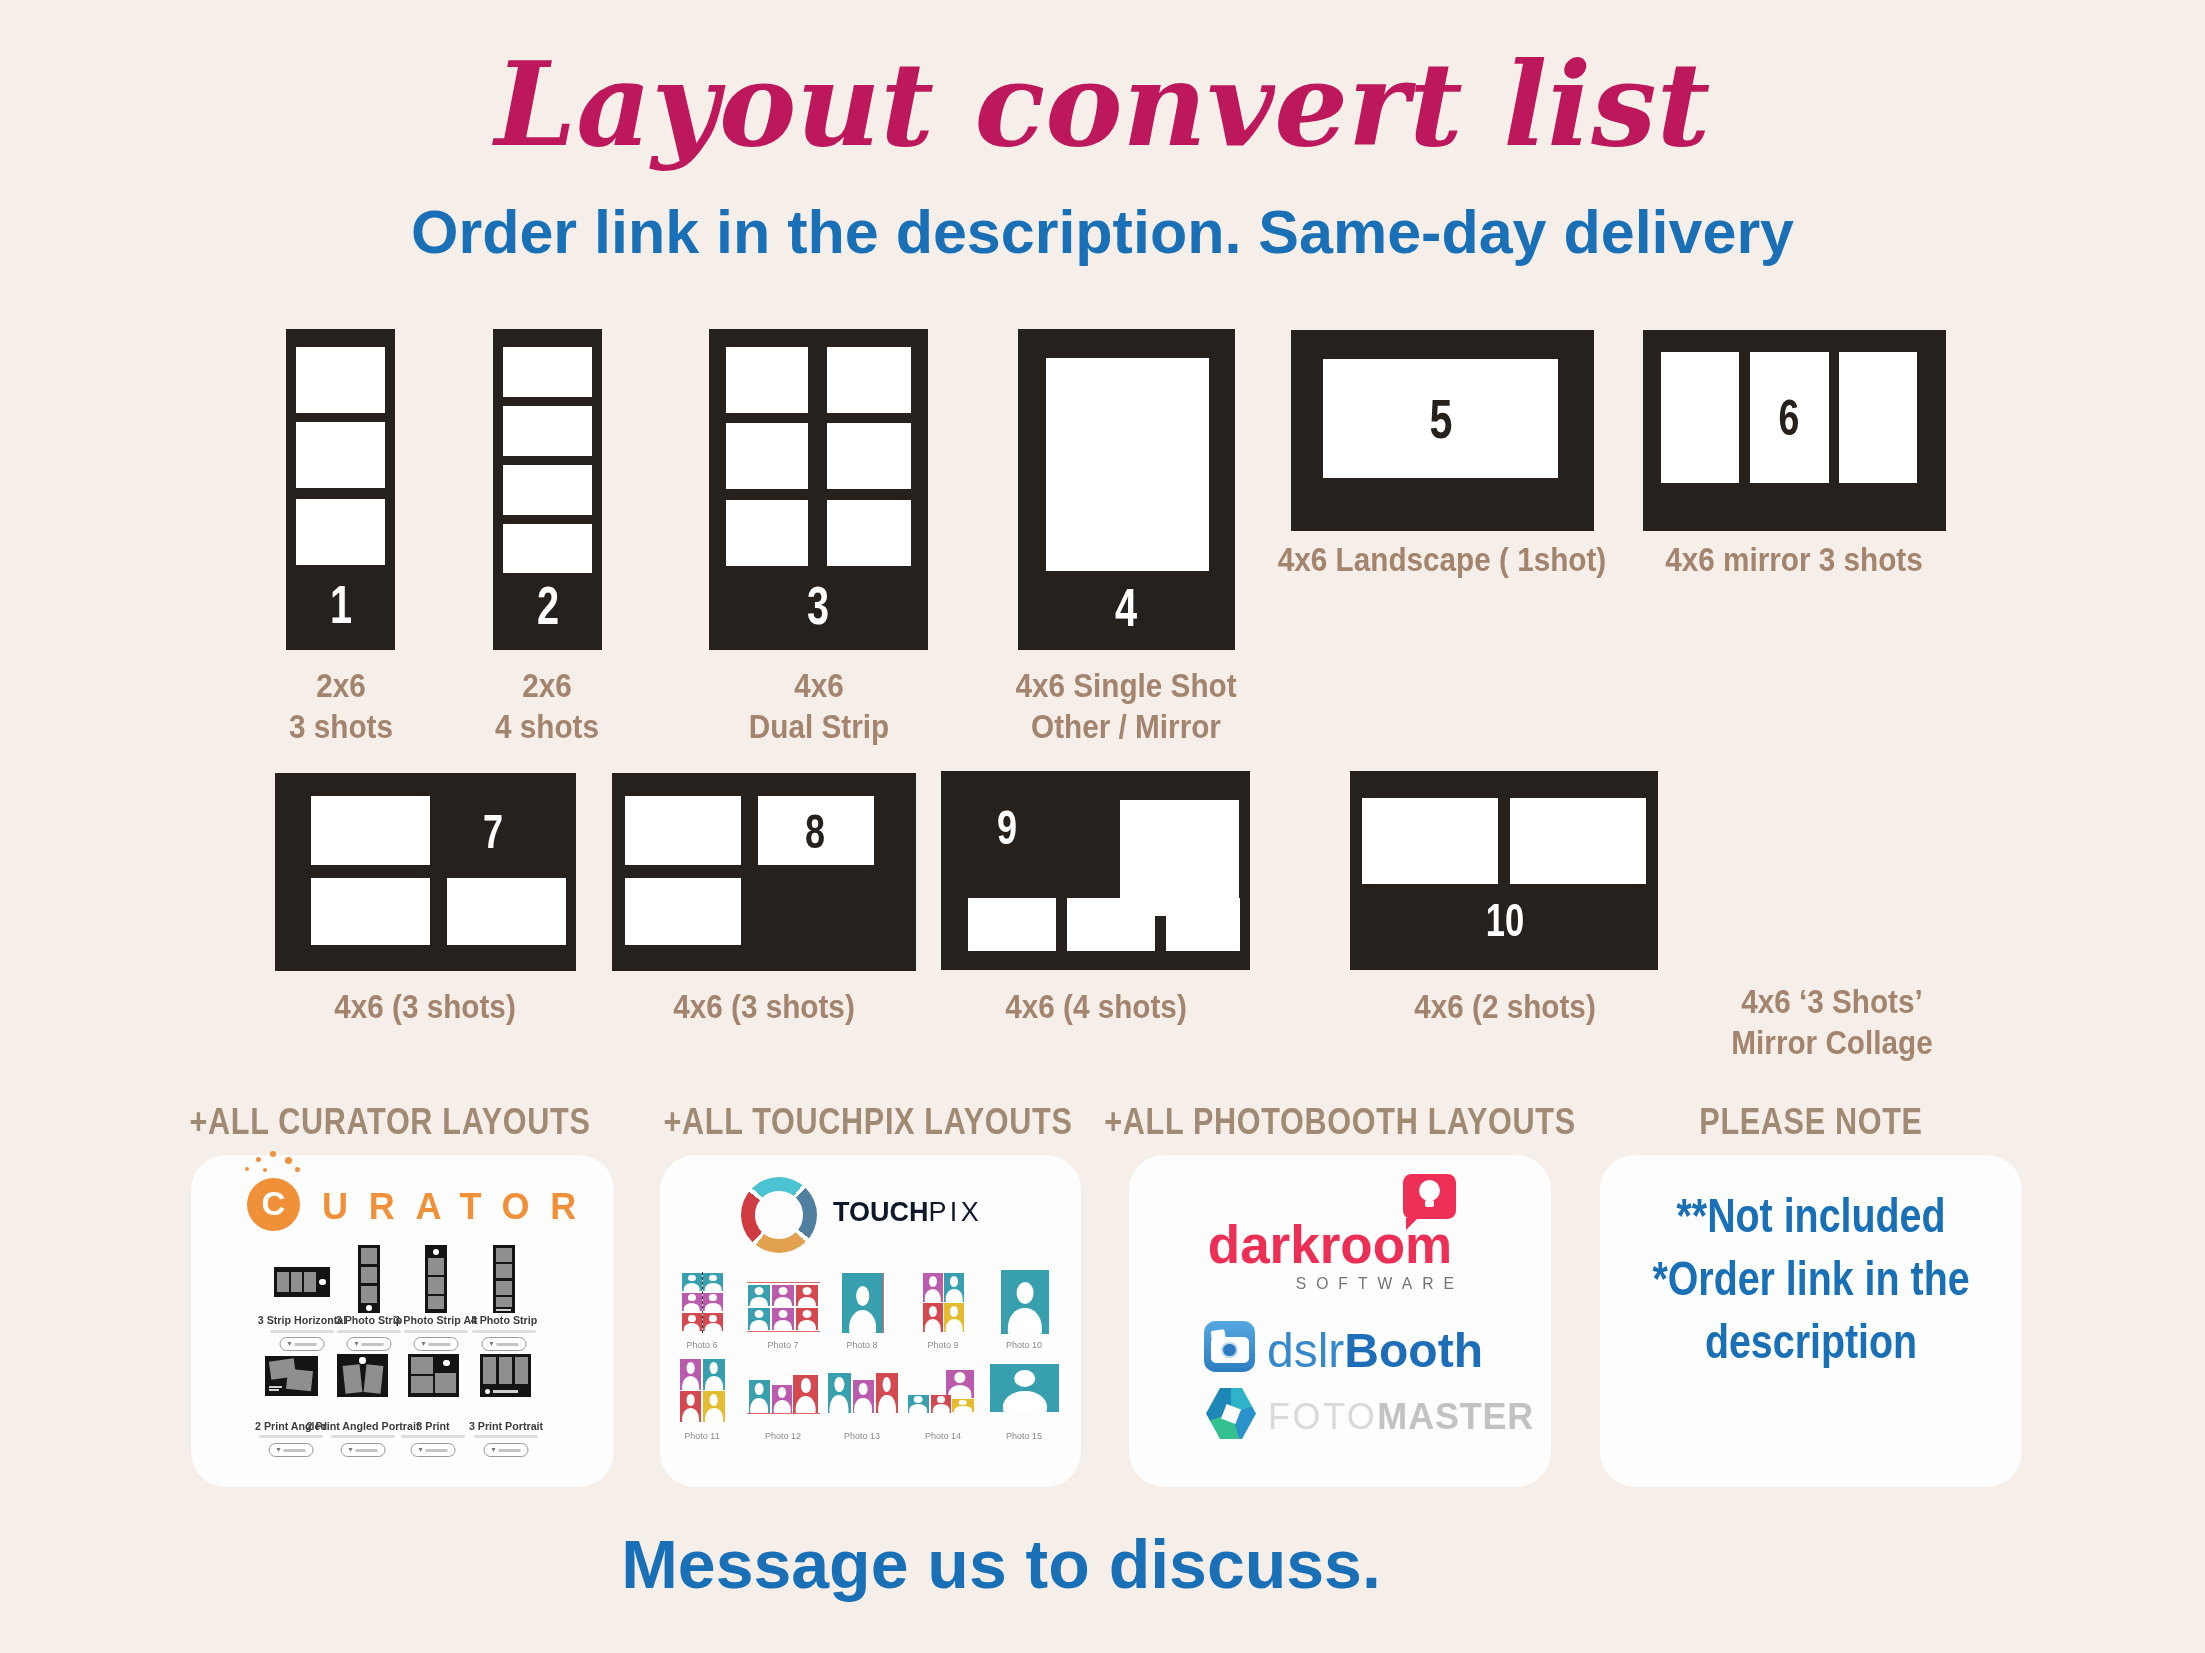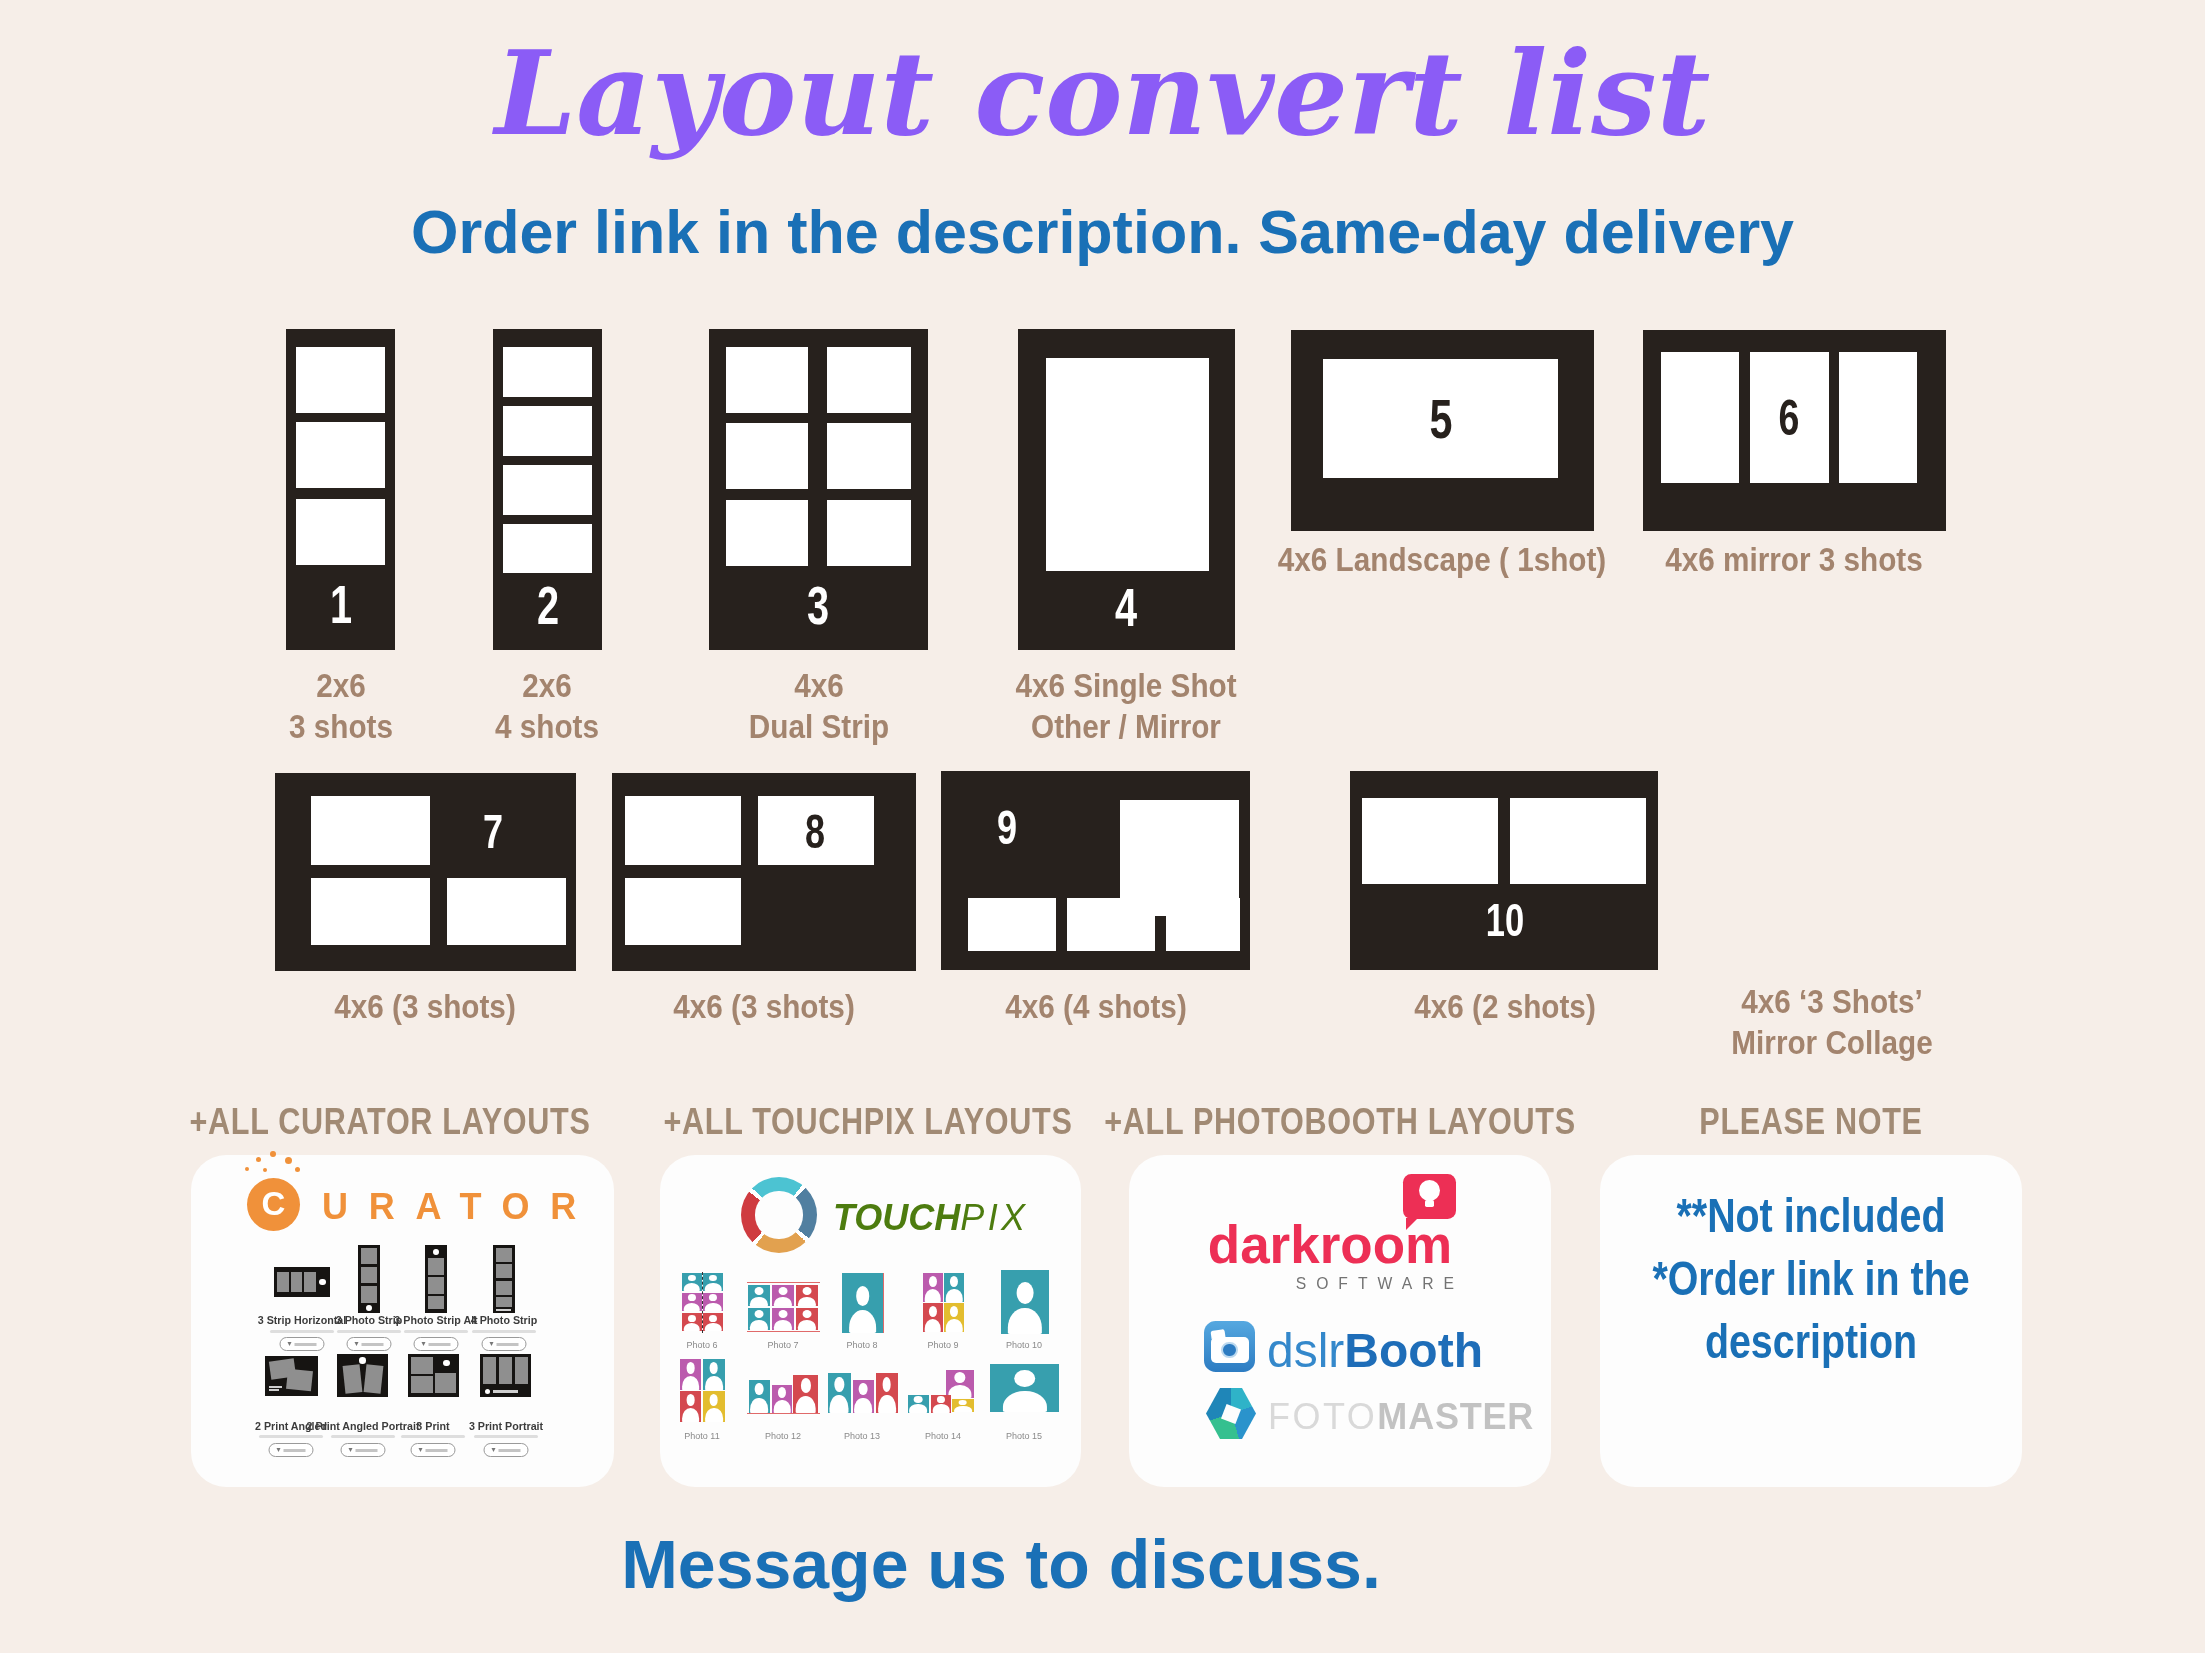--- a/index.html
+++ b/index.html
@@ -1,20 +1,20 @@
 <!DOCTYPE html>
 <html style="font-size:13.2px"><head>
 <meta charset="utf-8">
 <style>
   html,body{margin:0;padding:0;background:#e9e2dc;}
   .page{position:relative;width:2205px;height:1654px;background:#f6eee8;overflow:hidden;
         font-family:"Liberation Sans",sans-serif;}
-  .title{position:absolute;left:50%;top:25px;transform:translateX(-50%);
+  .title{position:absolute;left:50%;top:36px;transform:translateX(-50%);
          font-family:"DejaVu Serif",serif;font-style:italic;font-weight:700;
-         font-size:116px;color:#8b5cf6;white-space:nowrap;}
+         font-size:116px;color:#be185d;white-space:nowrap;}
   .subtitle{position:absolute;left:50%;top:197px;transform:translateX(-50%);
             font-size:61px;font-weight:700;color:#1a70b6;white-space:nowrap;}
   .footer{position:absolute;left:1001px;top:1525px;transform:translateX(-50%);
           font-size:68px;font-weight:700;color:#1a70b6;white-space:nowrap;}
   .bx{position:absolute;background:#27211d;}
   .sl{position:absolute;background:#ffffff;}
   .num{position:absolute;color:#fff;font-weight:700;white-space:nowrap;
        transform:translate(-50%,-50%) scaleX(.75);}
   .nblk{color:#27211d;}
   .lbl{position:absolute;transform:translateX(-50%) scaleX(.9);transform-origin:center top;
@@ -41,21 +41,21 @@
         border:0.8px solid #9a9a9a;border-radius:7.4px;background:#fff;}
   .pill::before{content:"";position:absolute;left:7.4px;top:4.1px;width:0;height:0;
         border-left:2.5px solid transparent;border-right:2.5px solid transparent;border-top:4.1px solid #777;}
   .pill::after{content:"";position:absolute;left:14px;top:5px;right:6.6px;height:2.5px;background:#c4c4c4;}
   
   .ring{position:absolute;left:741px;top:1177px;width:76px;height:76px;border-radius:50%;
         background:conic-gradient(from -45deg,#4cc3d2 0 23%,#fff 23% 25%,#517fa0 25% 48%,#fff 48% 50%,
                    #e2a14f 50% 73%,#fff 73% 75%,#cf3b40 75% 98%,#fff 98% 100%);}
   .ring::after{content:"";position:absolute;left:19%;top:19%;width:62%;height:62%;
         border-radius:50%;background:#fdfdfd;}
-  .tplogo{position:absolute;left:833px;top:1197px;font-size:36px;color:#4d7c0f;white-space:nowrap;font-style:italic;}
+  .tplogo{position:absolute;left:833px;top:1197px;font-size:27px;color:#0f172a;white-space:nowrap;}
   .tplogo .b{font-weight:800;}
   .tplogo .l{font-weight:300;letter-spacing:3.3px;}
   .thumb{position:absolute;}
   .cell{position:absolute;}
   .pers{position:absolute;left:6%;right:6%;top:10%;bottom:0;}
   .pers::before{content:"";position:absolute;left:50%;top:0;width:46%;height:42%;
         transform:translateX(-50%);background:#fff;border-radius:50%;}
   .pers::after{content:"";position:absolute;left:50%;bottom:0;width:94%;height:50%;
         transform:translateX(-50%);background:#fff;border-radius:48% 48% 6% 6%/75% 75% 6% 6%;}
   .tcap{position:absolute;transform:translateX(-50%);font-size:9px;color:#8a8a8a;white-space:nowrap;}

